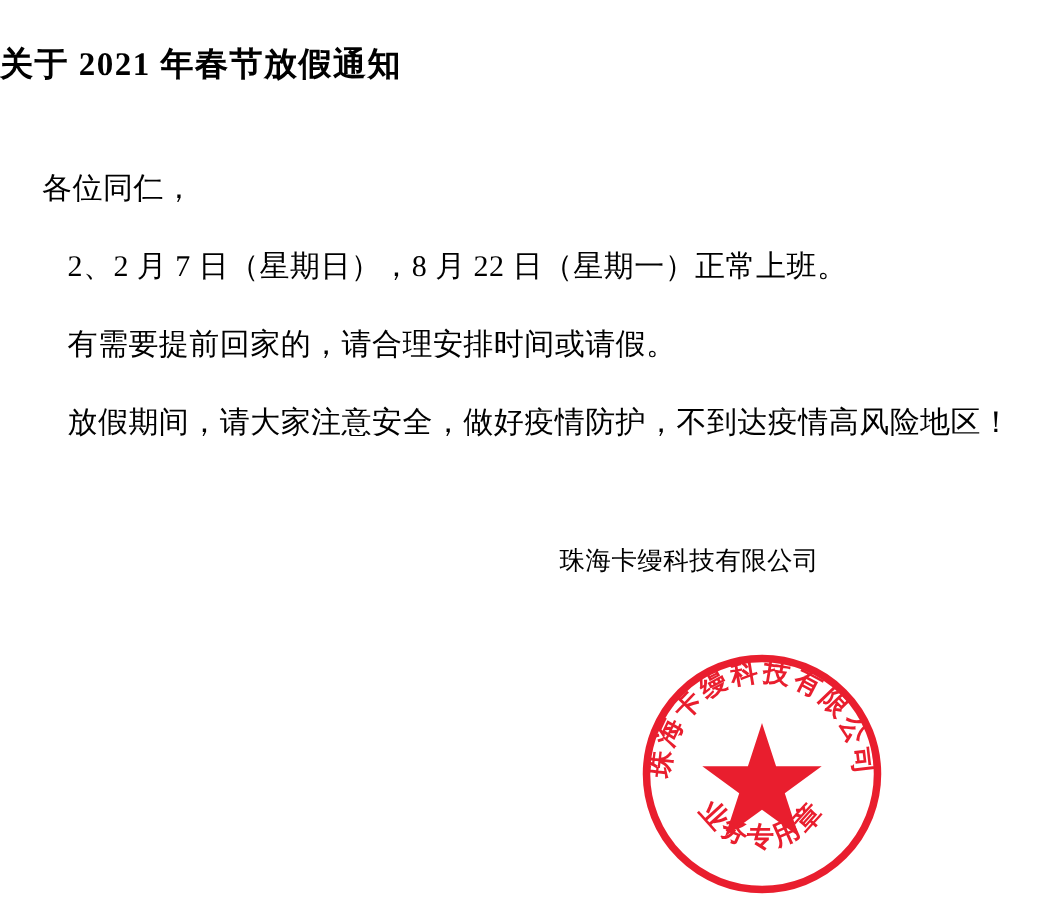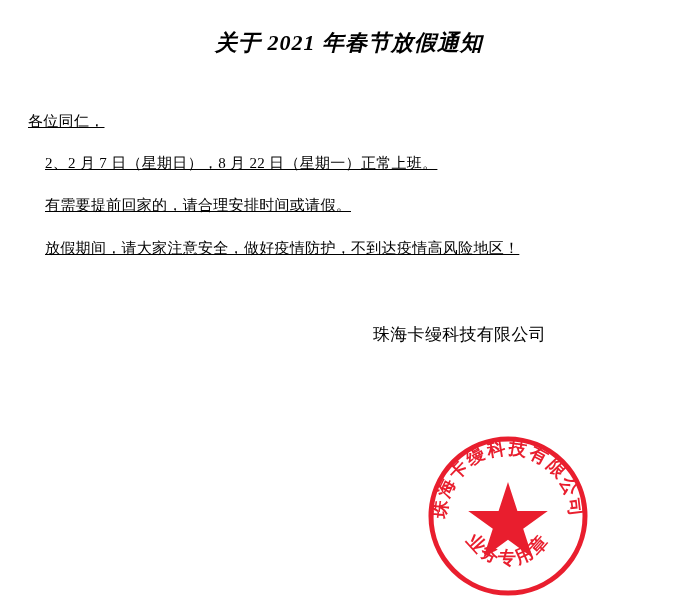--- a/index.html
+++ b/index.html
@@ -16,41 +16,38 @@
     position: relative;
   }
   .page {
     position: relative;
     width: 698px;
     height: 605px;
     box-sizing: border-box;
     padding: 0;
   }
   .doc-title {
-    text-align: center;
     font-size: 22px;
     font-weight: bold;
     letter-spacing: 1px;
     margin-top: 28px;
     margin-bottom: 0;
     line-height: 1.4;
-    font-style: italic;
   }
   .body-block {
     margin-top: 48px;
     padding-left: 28px;
     padding-right: 22px;
   }
   p.para {
-    font-size: 15px;
+    font-size: 20px;
     line-height: 1.95;
     margin: 0 0 13px 0;
     text-align: justify;
     letter-spacing: 0.3px;
-    text-decoration: underline;
   }
   p.indent {
     text-indent: 34px;
   }
   p.indent-half {
     text-indent: 17px;
   }
   .signature {
     margin-top: 56px;
     padding-right: 130px;

